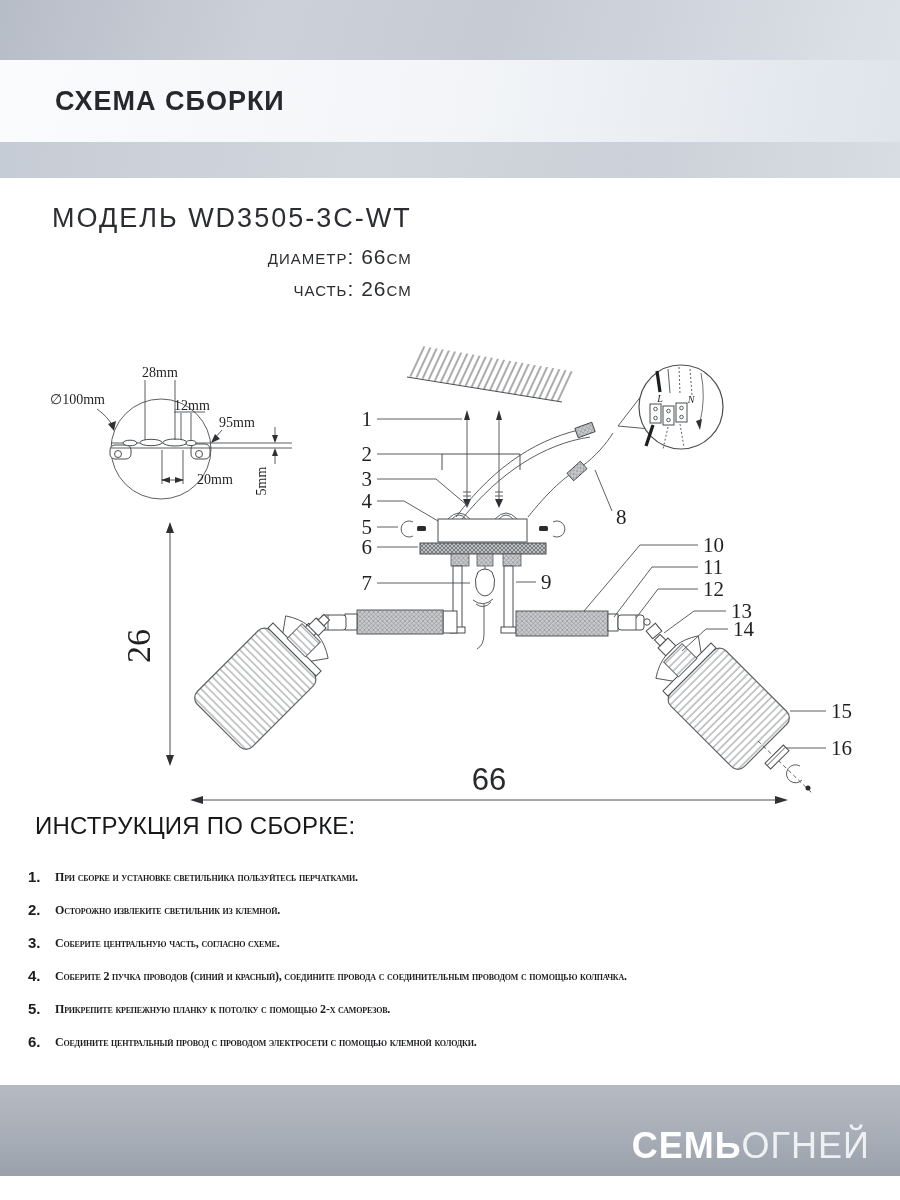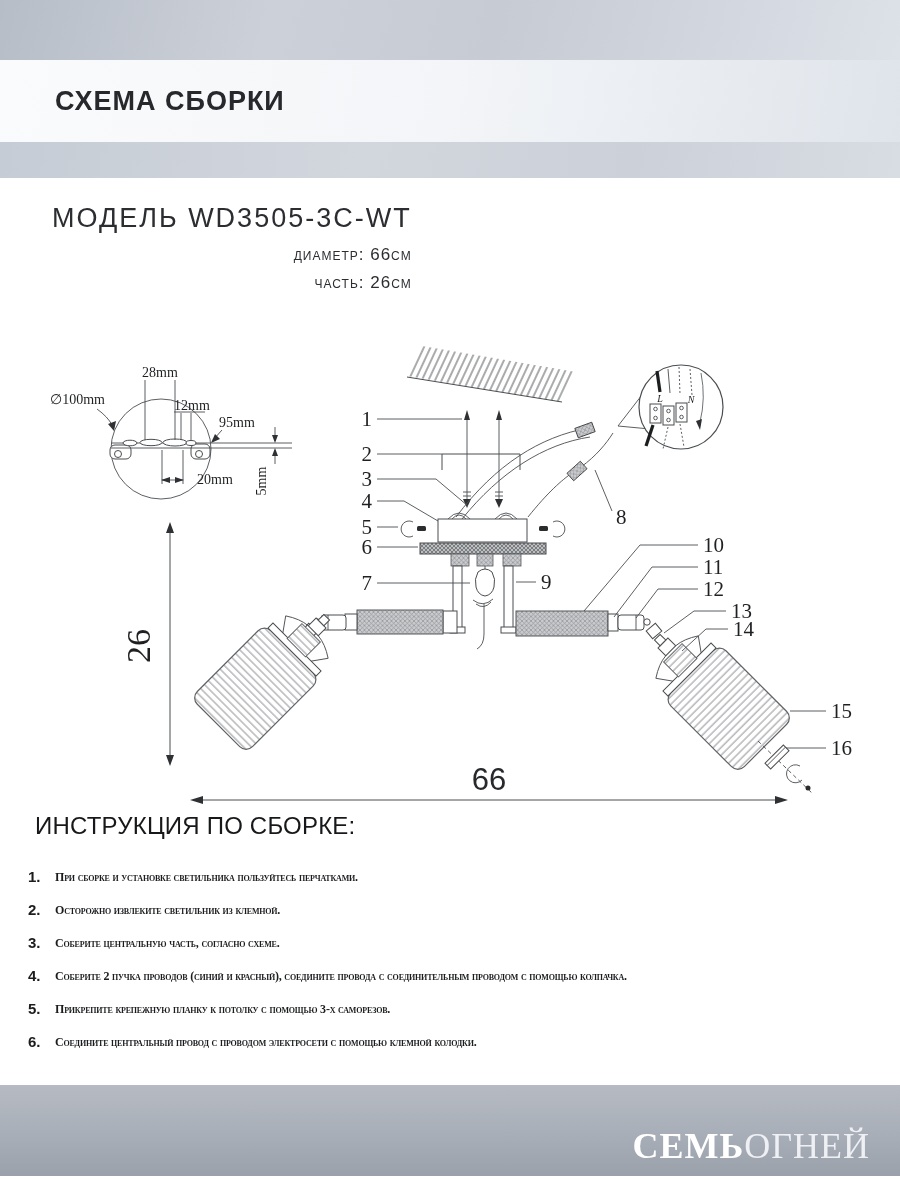--- a/index.html
+++ b/index.html
@@ -12,21 +12,21 @@
   .band-title{position:absolute;left:0;top:60px;width:900px;height:106px;
          background:linear-gradient(100deg,#fafbfc 0%,#f3f5f8 50%,#e8ecf1 78%,#dfe4ea 100%);}
   .band-title .t{position:absolute;left:55px;top:0;line-height:82px;font-size:27px;font-weight:700;
          letter-spacing:1px;color:#26282c;}
   .band2{position:absolute;left:0;top:142px;width:900px;height:36px;
          background:linear-gradient(100deg,#c6ccd5 0%,#d2d7de 40%,#ccd1d9 70%,#d8dce3 100%);}
 
   
   .model{position:absolute;left:52px;top:203px;color:#2b2d31;text-align:right;}
   .model .m1{font-size:27px;letter-spacing:2px;margin-bottom:11px;}
-  .model .m2{font-size:17px;font-variant:small-caps;letter-spacing:1px;margin-bottom:8px;}
+  .model .m2{font-size:21px;font-variant:small-caps;letter-spacing:1px;margin-bottom:8px;}
 
   
   #diag{position:absolute;left:0;top:330px;}
   .ln{fill:none;stroke:#4a4d50;stroke-width:1;}
   .lnt{fill:none;stroke:#4a4d50;stroke-width:0.9;}
   .fw{fill:#ffffff;stroke:#4a4d50;stroke-width:1;}
   .tri{fill:#2e3033;stroke:none;}
   .lbl{font-family:"Liberation Serif",serif;font-size:21px;fill:#1f2022;}
   .dim{font-family:"Liberation Serif",serif;font-size:14px;fill:#1f2022;}
   .dimbig{font-family:"Liberation Serif",serif;font-size:34px;fill:#1f2022;}
@@ -35,21 +35,21 @@
 
   
   .instructions{position:absolute;left:28px;top:812px;width:848px;color:#1b1c1e;}
   .instructions h2{margin:0 0 22px 7px;font-size:24px;font-weight:400;letter-spacing:0.2px;color:#17181a;}
   .item{display:flex;margin-bottom:3px;}
   .item .num{font-size:15px;font-weight:700;min-width:20px;margin-right:7px;line-height:30px;}
   .item .txt{font-size:12px;font-weight:700;font-variant:small-caps;letter-spacing:-0.2px;line-height:30px;font-family:Liberation Serif, serif;}
 
   
   .footer{position:absolute;left:0;top:1085px;width:900px;height:91px;
-          background:linear-gradient(180deg,#b6bbc3 0%,#a8aeb7 55%,#9ba1aa 100%);font-family:Liberation Serif, serif;}
+          background:linear-gradient(180deg,#b6bbc3 0%,#a8aeb7 55%,#9ba1aa 100%);}
   .brand{position:absolute;right:30px;top:40px;font-size:36px;letter-spacing:1px;color:#ffffff;}
   .brand .b{font-weight:700;}
   .brand .l{font-weight:400;color:#eef0f4;}
 </style>
 </head>
 <body>
 
 <div id="page">
 
   <div class="band1"></div>
@@ -315,21 +315,21 @@
     <div class="item">
       <div class="num">3.</div>
       <div class="txt">Соберите центральную часть, согласно схеме.</div>
     </div>
     <div class="item">
       <div class="num">4.</div>
       <div class="txt">Соберите 2 пучка проводов (синий и красный), соедините провода с соединительным проводом с помощью колпачка.</div>
     </div>
     <div class="item">
       <div class="num">5.</div>
-      <div class="txt">Прикрепите крепежную планку к потолку с помощью 3-х саморезов.</div>
+      <div class="txt">Прикрепите крепежную планку к потолку с помощью 2-х саморезов.</div>
     </div>
     <div class="item">
       <div class="num">6.</div>
       <div class="txt">Соедините центральный провод с проводом электросети с помощью клемной колодки.</div>
     </div>
   </div>
 
   <div class="footer">
     <div class="brand">
       <span class="b">СЕМЬ</span><span class="l">ОГНЕЙ</span>

